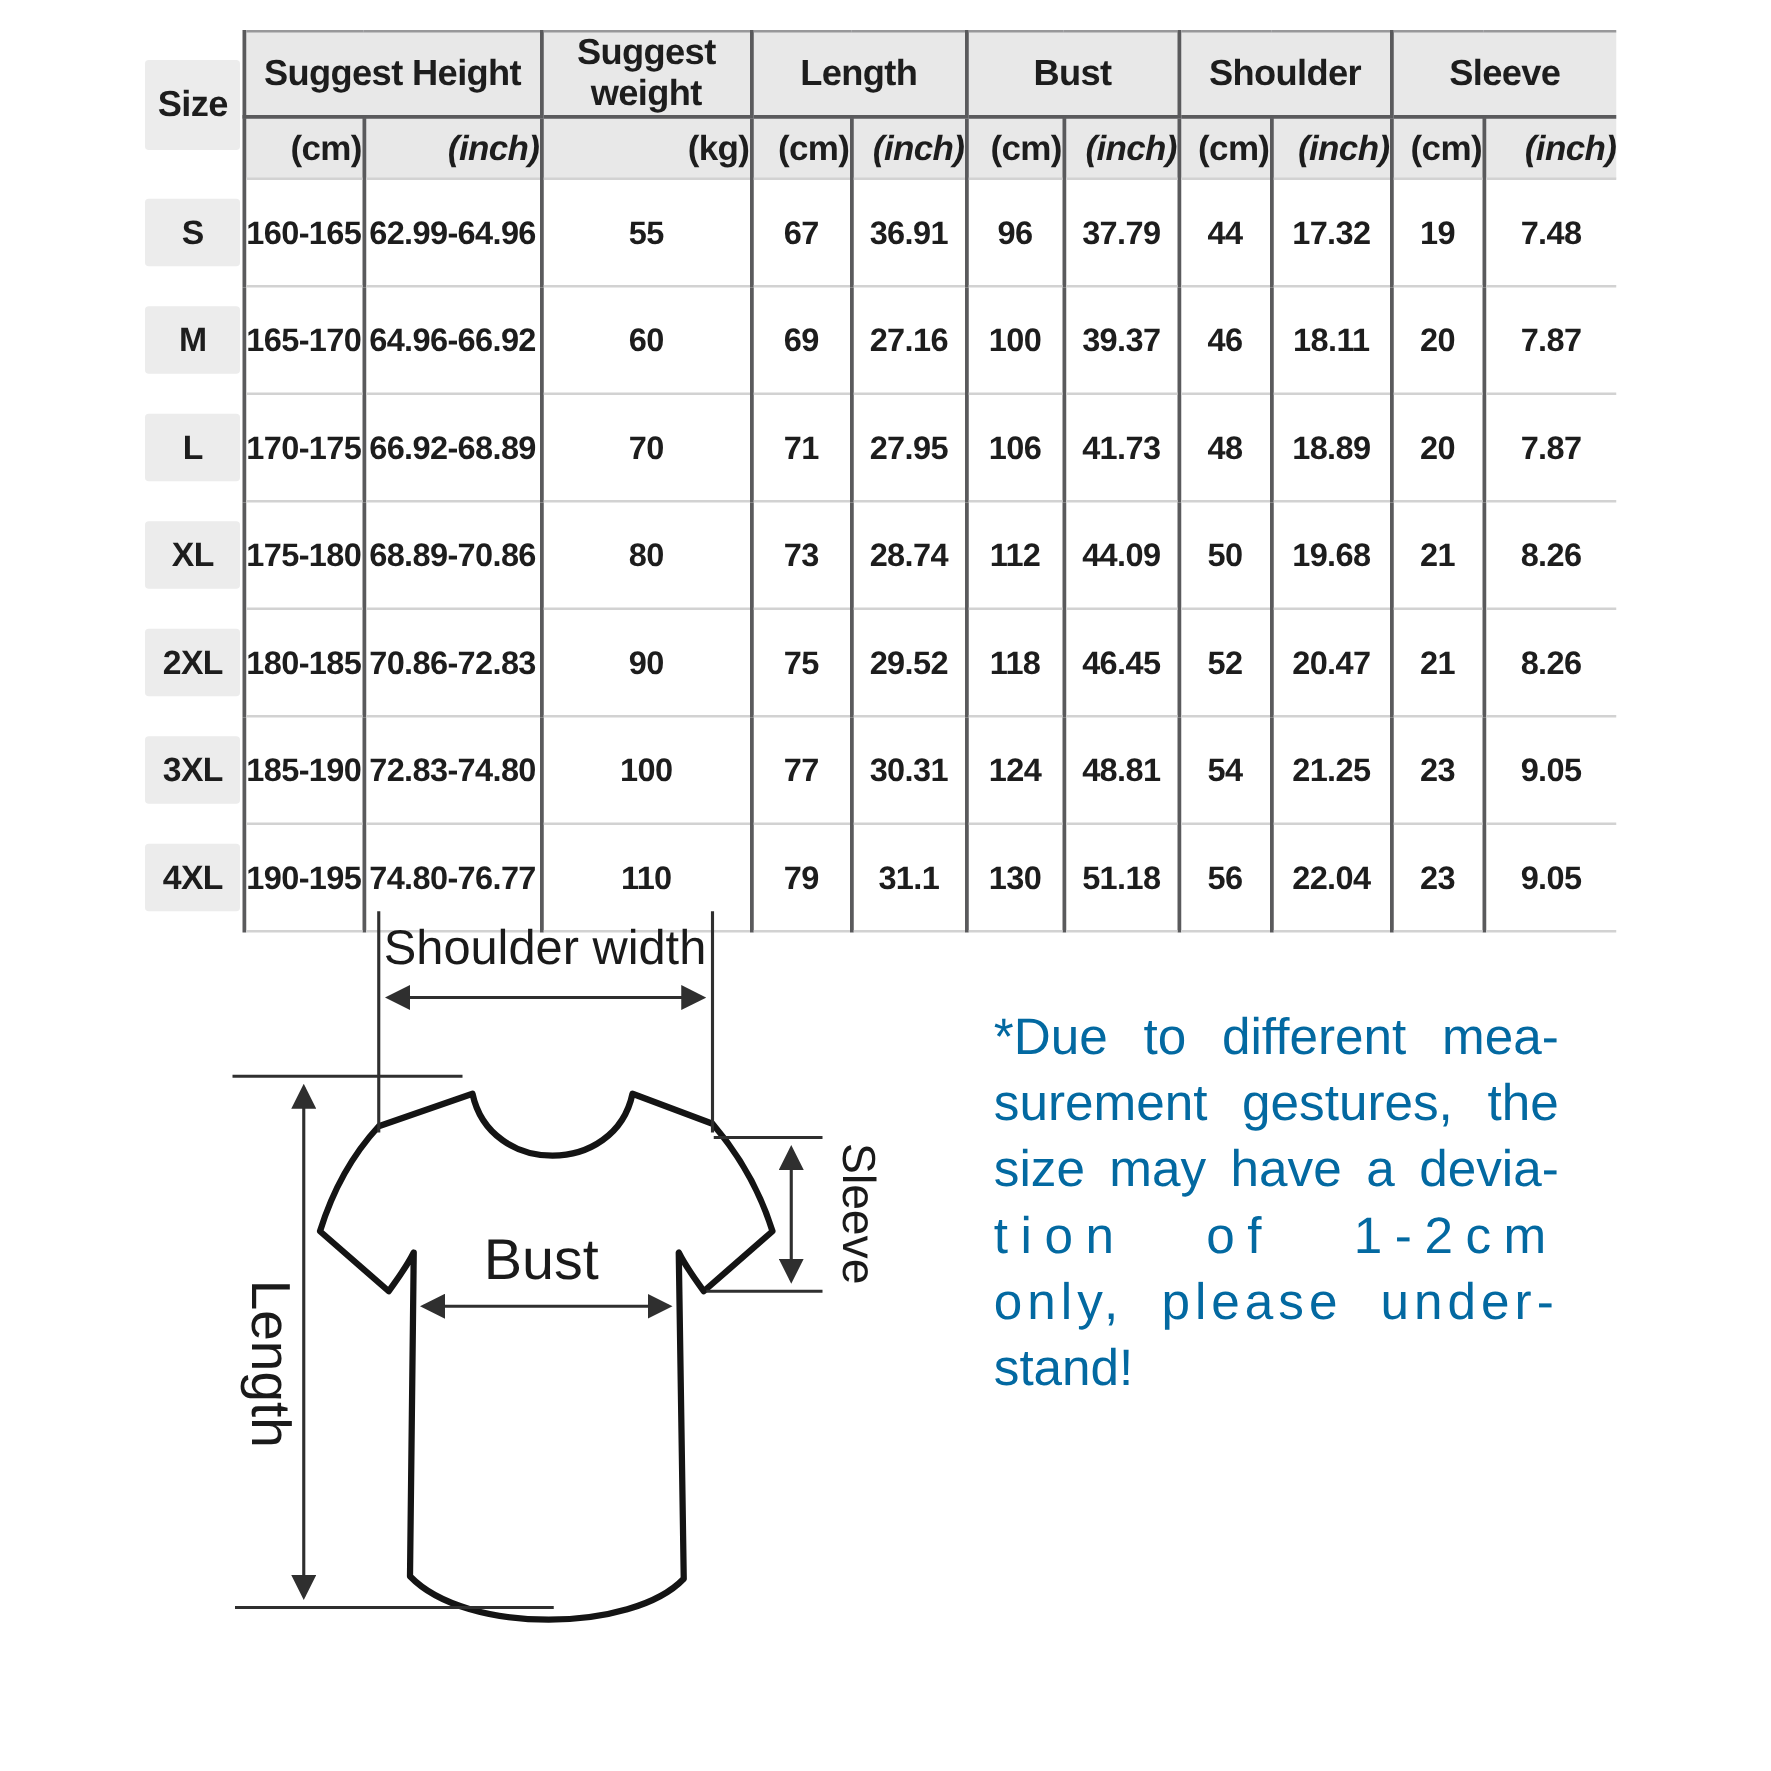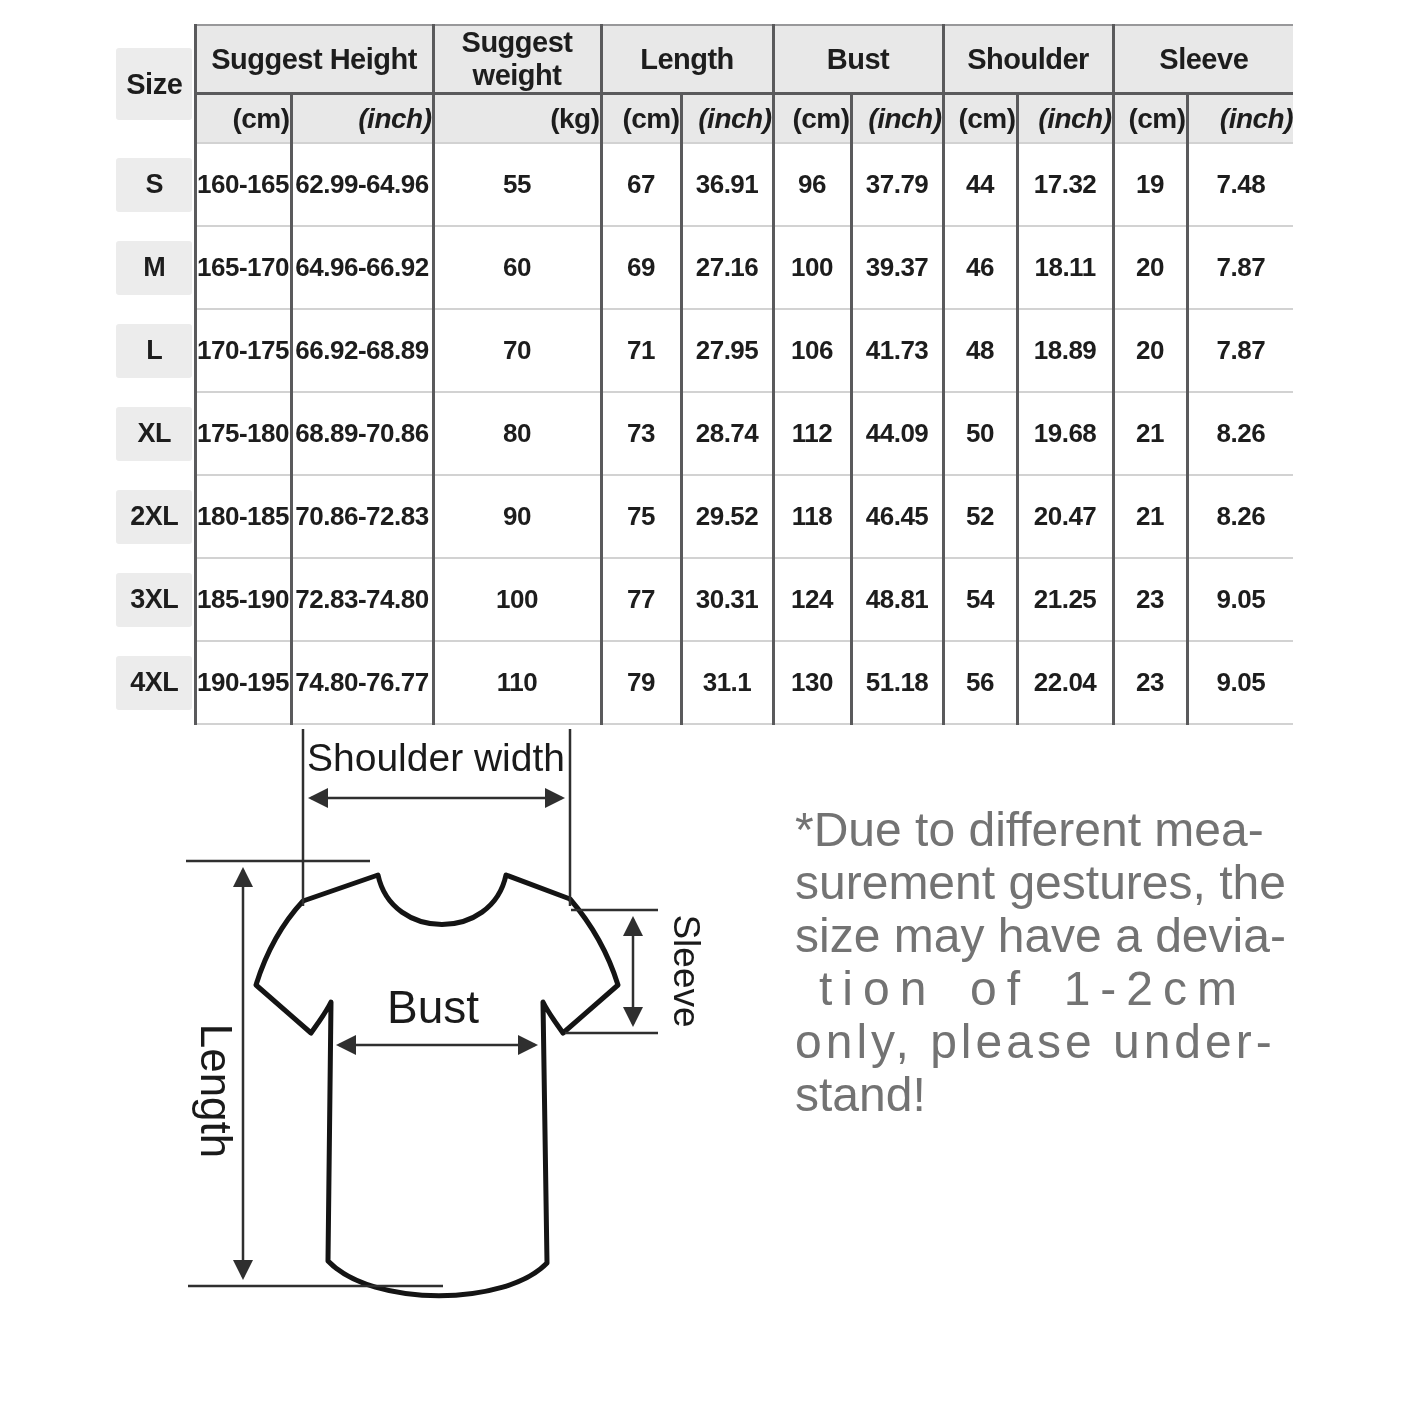--- a/index.html
+++ b/index.html
@@ -22,40 +22,40 @@
     height:48px;background:#e8e8e8;font-size:29px;
     border-top:2px solid #98989a;border-bottom:3px solid #5a5a5c;
   }
   tr.unit-row td.unit{height:47px;background:#e8e8e8;font-size:28px;text-align:right;}
   tr.data-row td{height:81px;font-size:26px;border-top:2px solid #d2d2d2;}
   tr.data-row td.sz{border-top:none;}
   tr.data-row.last td{border-bottom:2px solid #d2d2d2;}
   tr.data-row.last td.sz{border-bottom:none;}
   td.sz{background:#ffffff;}
   .size-box{
-    width:76px;height:54px;margin:0 auto;background:#ececec;border-radius:3px;
+    width:76px;height:54px;margin:16px auto;background:#ececec;border-radius:3px;
     display:flex;align-items:center;justify-content:center;font-size:27px;
   }
   .size-box.hdr{height:72px;font-size:29px;}
   .rd{color:#a83b34;}
   .rdh{color:#c5453c;font-style:italic;}
 
   
   svg.diagram{position:absolute;left:128px;top:723px;}
   .meas{stroke:#2f2f2f;stroke-width:2.5;fill:none;}
   .shirt{stroke:#141414;stroke-width:5;fill:#ffffff;stroke-linejoin:round;stroke-linecap:round;}
   .dlabel{fill:#1a1a1a;font-family:"Liberation Sans",sans-serif;}
 
   
   .note{
     position:absolute;left:795px;top:803px;width:452px;
-    font-size:48px;line-height:53px;color:#737373;
+    font-size:41px;line-height:53px;color:#0369a1;
   }
   .note-line{text-align:justify;text-align-last:justify;white-space:nowrap;}
-  .note-line.spread-wide{letter-spacing:10px;margin-left:24px;}
+  .note-line.spread-wide{letter-spacing:10px;}
   .note-line.spread{letter-spacing:4px;}
   .note-line.last{text-align-last:left;}
 </style>
 </head>
 <body>
 
 <div class="page">
 
   <table class="size-table">
     <colgroup>

